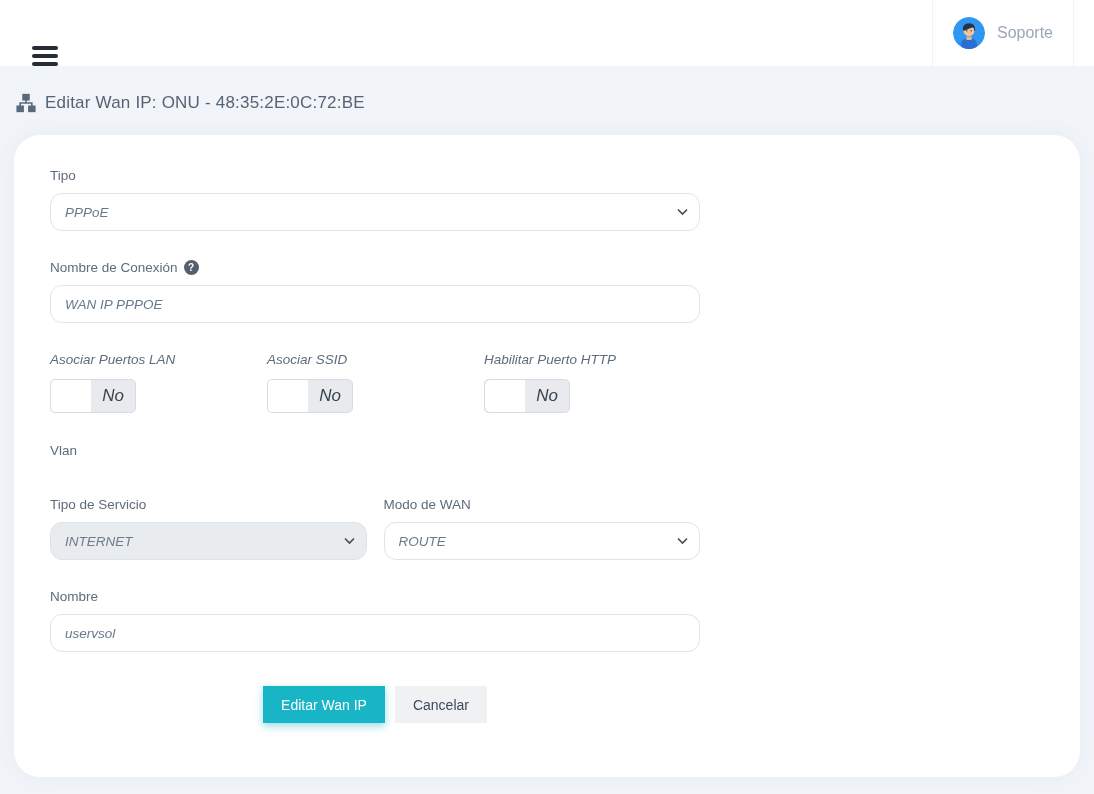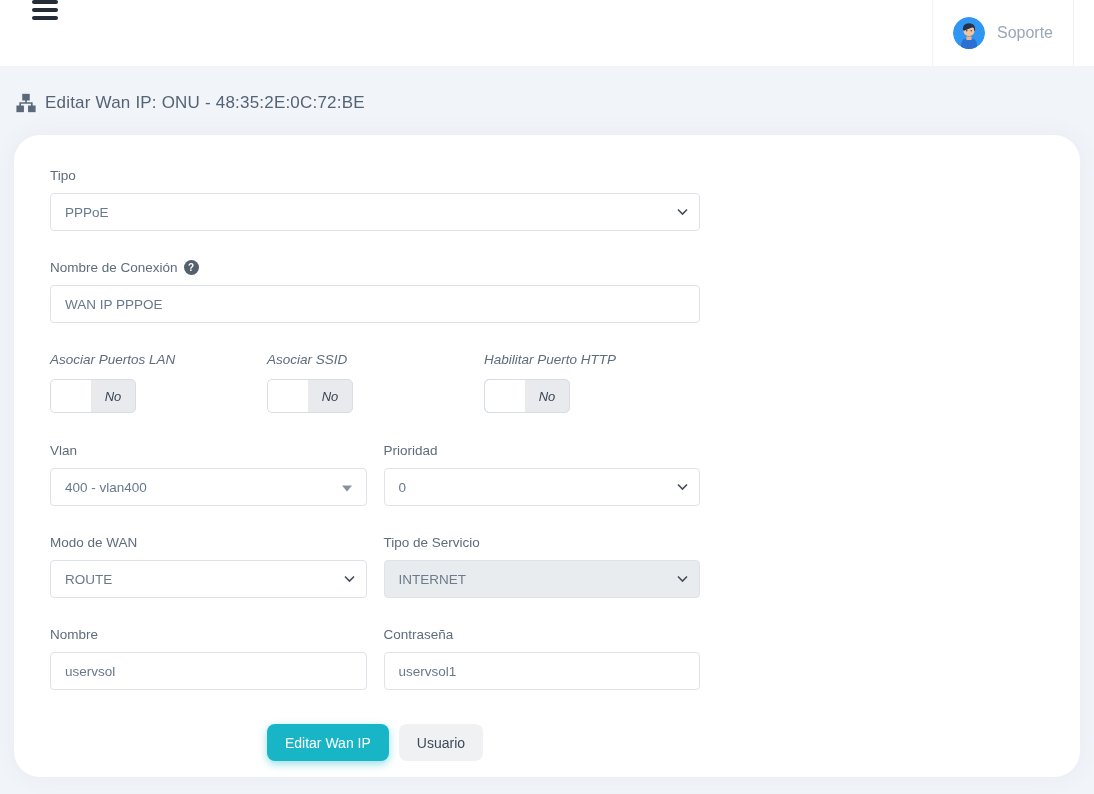--- a/index.html
+++ b/index.html
@@ -6,21 +6,21 @@
   html,body { width:1094px; height:794px; overflow:hidden; }
   body {
     background:#f1f4f9;
     font-family:"Liberation Sans", sans-serif;
     color:#5e6c7c;
   }
 
   
   .topbar {
     height:66px; background:#ffffff;
-    display:flex; align-items:flex-start; justify-content:space-between;
+    display:flex; align-items:flex-end; justify-content:space-between;
   }
   .hamburger { margin-left:32px; width:26px; cursor:pointer; }
   .hamburger .bar { height:4px; background:#262d38; border-radius:2px; }
   .hamburger .bar + .bar { margin-top:4px; }
 
   .support-block {
     height:66px; display:flex; align-items:center;
     border-left:1px solid #f0f2f5; border-right:1px solid #f0f2f5;
     padding:0 20px; margin-right:20px; cursor:pointer;
   }
@@ -54,26 +54,26 @@
   .help-badge {
     width:15px; height:15px; border-radius:50%;
     background:#55606e; color:#ffffff;
     font-size:10px; font-weight:bold;
     display:inline-flex; align-items:center; justify-content:center;
     cursor:pointer;
   }
 
   .control {
     height:38px; width:100%;
-    border:1px solid #dfe3e8; border-radius:4px;
+    border:1px solid #dfe3e8; border-radius:12px;
     background:#ffffff;
     display:flex; align-items:center;
     padding:0 30px 0 14px;
     font-size:13.5px; color:#68798c;
-    position:relative; cursor:pointer;
+    position:relative; cursor:pointer;font-style:italic;
   }
   input.control { cursor:text; padding-right:14px; }
   .control.disabled { background:#e9ecef; color:#6e7b8a; }
 
   .chevron { position:absolute; right:11px; top:50%; transform:translateY(-50%); }
   .triangle {
     position:absolute; right:14px; top:50%; transform:translateY(-25%);
     width:0; height:0;
     border-left:5px solid transparent; border-right:5px solid transparent;
     border-top:6px solid #8b9199;
@@ -85,32 +85,32 @@
   .toggle {
     margin-top:12px;
     width:86px; height:34px;
     border:1px solid #d8dde3; border-radius:5px;
     display:flex; overflow:hidden; cursor:pointer;
     background:#e8eaed;
   }
   .toggle .handle { width:40px; background:#ffffff; border-radius:4px 0 0 4px; }
   .toggle .state {
     flex:1; display:flex; align-items:center; justify-content:center;
-    font-size:13px; color:#3a4452;
+    font-size:17px; color:#3a4452;
   }
   .toggle.focused { border-color:#d8dde3; box-shadow:inset 2px 0 0 #4f93e0; }
 
   
   .two-col { display:flex; gap:17px; }
   .two-col .col { flex:1; }
 
   
   .btn-row { display:flex; justify-content:center; gap:10px; margin-top:34px; }
   .btn {
-    height:37px; border:none; border-radius:8px;
+    height:37px; border:none; border-radius:0;
     padding:0 18px; font-size:14px; cursor:pointer;
     font-family:"Liberation Sans", sans-serif;
   }
   .btn-primary {
     background:#18b5c6; color:#ffffff;
     box-shadow:0 3px 8px rgba(24,181,198,.45);
   }
   .btn-light { background:#f0f1f3; color:#3d4a5c; }
 </style>
 </head>
@@ -192,67 +192,50 @@
         <div class="toggle focused">
           <span class="handle"></span>
           <span class="state">No</span>
         </div>
       </div>
     </div>
 
     <div class="two-col field">
       <div class="col">
         <div class="field-label">Vlan</div>
-        <div class="control">
-          <span>400 - vlan400</span>
-          <span class="triangle"></span>
-        </div>
-      </div>
-      <div class="col">
-        <div class="field-label">Prioridad</div>
-        <div class="control">
-          <span>0</span>
+      </div>
+    </div>
+
+    <div class="two-col field">
+      <div class="col">
+        <div class="field-label">Tipo de Servicio</div>
+        <div class="control disabled">
+          <span>INTERNET</span>
           <svg class="chevron" width="11" height="7" viewBox="0 0 11 7">
             <polyline points="1,1 5.5,5.5 10,1" fill="none" stroke="#454d57" stroke-width="1.6"></polyline>
           </svg>
         </div>
       </div>
-    </div>
-
-    <div class="two-col field">
       <div class="col">
         <div class="field-label">Modo de WAN</div>
         <div class="control">
           <span>ROUTE</span>
           <svg class="chevron" width="11" height="7" viewBox="0 0 11 7">
             <polyline points="1,1 5.5,5.5 10,1" fill="none" stroke="#454d57" stroke-width="1.6"></polyline>
           </svg>
         </div>
       </div>
-      <div class="col">
-        <div class="field-label">Tipo de Servicio</div>
-        <div class="control disabled">
-          <span>INTERNET</span>
-          <svg class="chevron" width="11" height="7" viewBox="0 0 11 7">
-            <polyline points="1,1 5.5,5.5 10,1" fill="none" stroke="#454d57" stroke-width="1.6"></polyline>
-          </svg>
-        </div>
-      </div>
     </div>
 
     <div class="two-col field">
       <div class="col">
         <div class="field-label">Nombre</div>
         <input class="control" type="text" value="uservsol" style="">
       </div>
-      <div class="col">
-        <div class="field-label">Contraseña</div>
-        <input class="control" type="text" value="uservsol1" style="">
-      </div>
     </div>
 
     <div class="btn-row">
       <button class="btn btn-primary">Editar Wan IP</button>
-      <button class="btn btn-light">Usuario</button>
+      <button class="btn btn-light">Cancelar</button>
     </div>
 
   </div>
 </main>
 
 </body></html>

